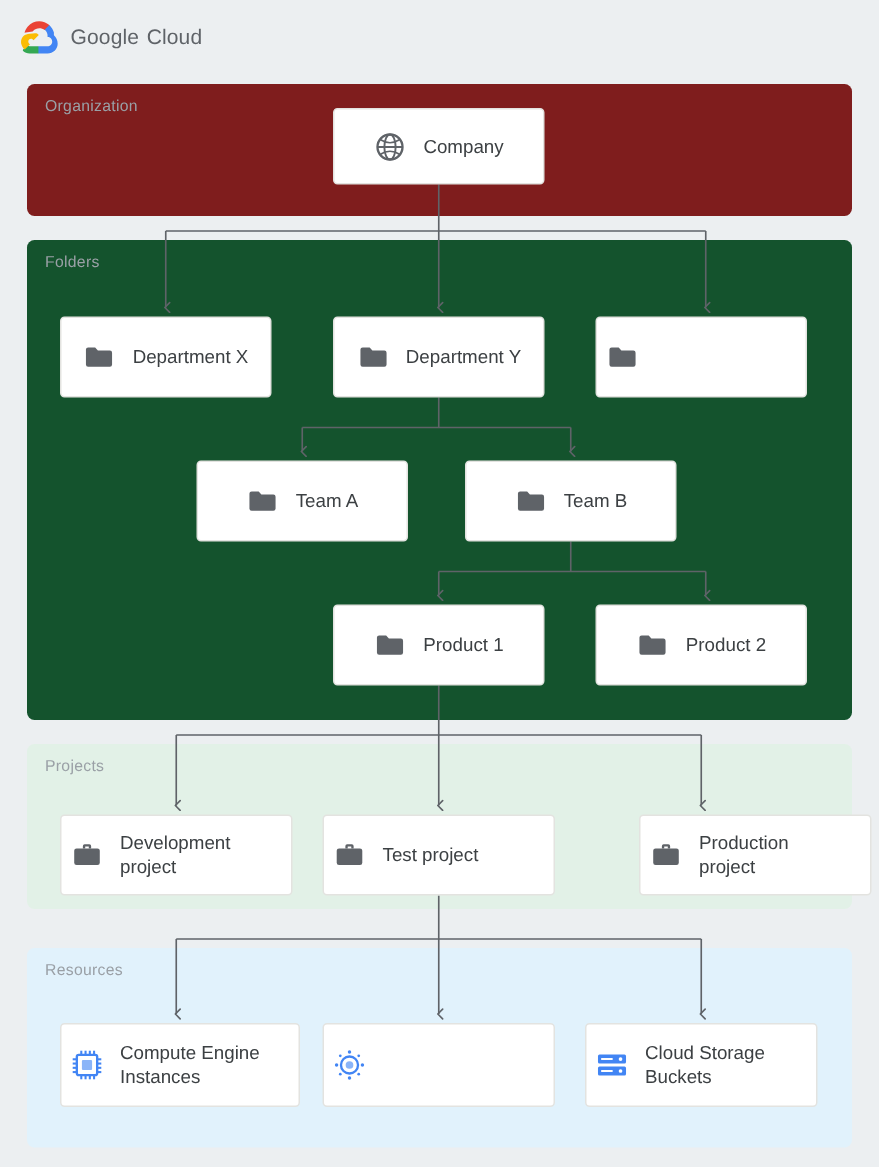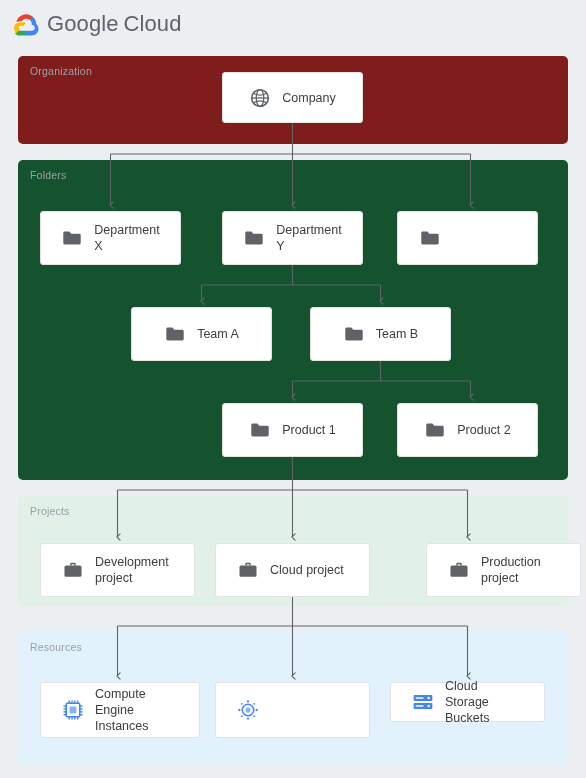--- a/index.html
+++ b/index.html
@@ -25,21 +25,21 @@
     padding-left: 14px;
     box-sizing: border-box;
   }
   .gc-logo-icon {
     width: 26px; height: 26px;
     flex: 0 0 auto;
     margin-right: 7px;
     display: block;
   }
   .gc-wordmark {
-    font-size: 22px;
+    font-size: 14px;
     color: #5f6368;
     letter-spacing: 0.1px;
     white-space: nowrap;
     text-align: right;
   }
   .gc-wordmark .w-google { color: #5f6368; }
   .gc-wordmark .w-cloud { color: #5f6368; margin-left: 5px; }
 
   
   .canvas {
@@ -84,21 +84,21 @@
     border-radius: 3px;
     box-sizing: border-box;
     display: flex;
     align-items: center;
     box-shadow: 0 0 0 0 rgba(0,0,0,0);
   }
   .node-inner {
     display: flex;
     align-items: center;
     width: 100%;
-    padding: 0 21px;
+    padding: 0 6px;
     box-sizing: border-box;
   }
   .node-center .node-inner { justify-content: center; }
   .node-icon {
     flex: 0 0 auto;
     width: 22px; height: 22px;
     margin-right: 11px;
     display: block;
   }
   .node-label {
@@ -120,21 +120,21 @@
 
   .n-product1     { left: 222px; top: 403px; width: 141px; height: 54px; }
   .n-product2     { left: 397px; top: 403px; width: 141px; height: 54px; }
 
   .n-devproject   { left: 40px;  top: 543px; width: 155px; height: 54px; }
   .n-testproject  { left: 215px; top: 543px; width: 155px; height: 54px; }
   .n-prodproject  { left: 390px; top: 543px; width: 155px; height: 54px; margin-left: 36px; }
 
   .n-compute      { left: 40px;  top: 682px; width: 160px; height: 56px; }
   .n-appengine    { left: 215px; top: 682px; width: 155px; height: 56px; }
-  .n-storage      { left: 390px; top: 682px; width: 155px; height: 40px; }
+  .n-storage      { left: 390px; top: 682px; width: 155px; height: 56px; }
 </style>
 </head>
 <body>
 
 <div class="header">
   <svg class="gc-logo-icon" viewBox="0 0 32 32">
     <path d="M20.2 11.0 L23.0 8.2 L23.2 7.0 C18.1 2.4 10.0 2.9 5.6 8.2 C4.3 9.6 3.4 11.5 2.9 13.3 L3.9 13.2 L9.5 12.3 L9.9 11.9 C12.4 9.2 16.5 8.8 19.4 11.1 Z" fill="#ea4335"></path>
     <path d="M27.0 13.2 C26.4 10.8 25.0 8.7 23.2 7.0 L19.4 10.8 C21.1 12.1 22.0 14.1 21.8 16.2 L21.8 16.9 C23.9 16.9 25.6 18.6 25.6 20.7 C25.6 22.8 23.9 24.4 21.8 24.4 L14.3 24.4 L13.6 25.2 L13.6 29.6 L14.3 30.3 L21.8 30.3 C26.3 30.3 30.1 26.8 30.1 22.3 C30.1 19.5 28.9 17.0 27.0 15.3 Z" fill="#4285f4"></path>
     <path d="M7.0 30.3 L14.3 30.3 L14.3 24.4 L7.0 24.4 C6.5 24.4 6.0 24.3 5.5 24.1 L4.5 24.4 L1.7 27.1 L1.5 28.0 C3.1 29.5 5.0 30.3 7.0 30.3 Z" fill="#34a853"></path>
     <path d="M7.0 14.2 C2.5 14.2 -1.0 18.2 0.3 22.8 C0.8 24.5 1.8 26.0 3.1 27.1 L7.4 22.8 C5.9 22.1 5.5 20.2 6.6 18.9 C7.7 17.7 9.6 18.0 10.3 19.5 L14.6 15.2 C12.8 12.8 10.0 14.2 7.0 14.2 Z" fill="#fbbc04"></path>
@@ -282,21 +282,21 @@
 project</span>
     </div>
   </div>
 
   <div class="node n-testproject">
     <div class="node-inner">
       <svg class="node-icon" viewBox="0 0 24 24">
         <path d="M9,5.4 A1.3,1.3 0 0 1 10.3,4.1 L13.7,4.1 A1.3,1.3 0 0 1 15,5.4 L15,7.2 L13.3,7.2 L13.3,5.8 L10.7,5.8 L10.7,7.2 L9,7.2 Z" fill="#5f6368"></path>
         <rect x="2.7" y="7.2" width="18.6" height="12.1" rx="1.7" fill="#5f6368"></rect>
       </svg>
-      <span class="node-label">Cloud project</span>
+      <span class="node-label">Test project</span>
     </div>
   </div>
 
   <div class="node n-prodproject">
     <div class="node-inner">
       <svg class="node-icon" viewBox="0 0 24 24">
         <path d="M9,5.4 A1.3,1.3 0 0 1 10.3,4.1 L13.7,4.1 A1.3,1.3 0 0 1 15,5.4 L15,7.2 L13.3,7.2 L13.3,5.8 L10.7,5.8 L10.7,7.2 L9,7.2 Z" fill="#5f6368"></path>
         <rect x="2.7" y="7.2" width="18.6" height="12.1" rx="1.7" fill="#5f6368"></rect>
       </svg>
       <span class="node-label">Production

